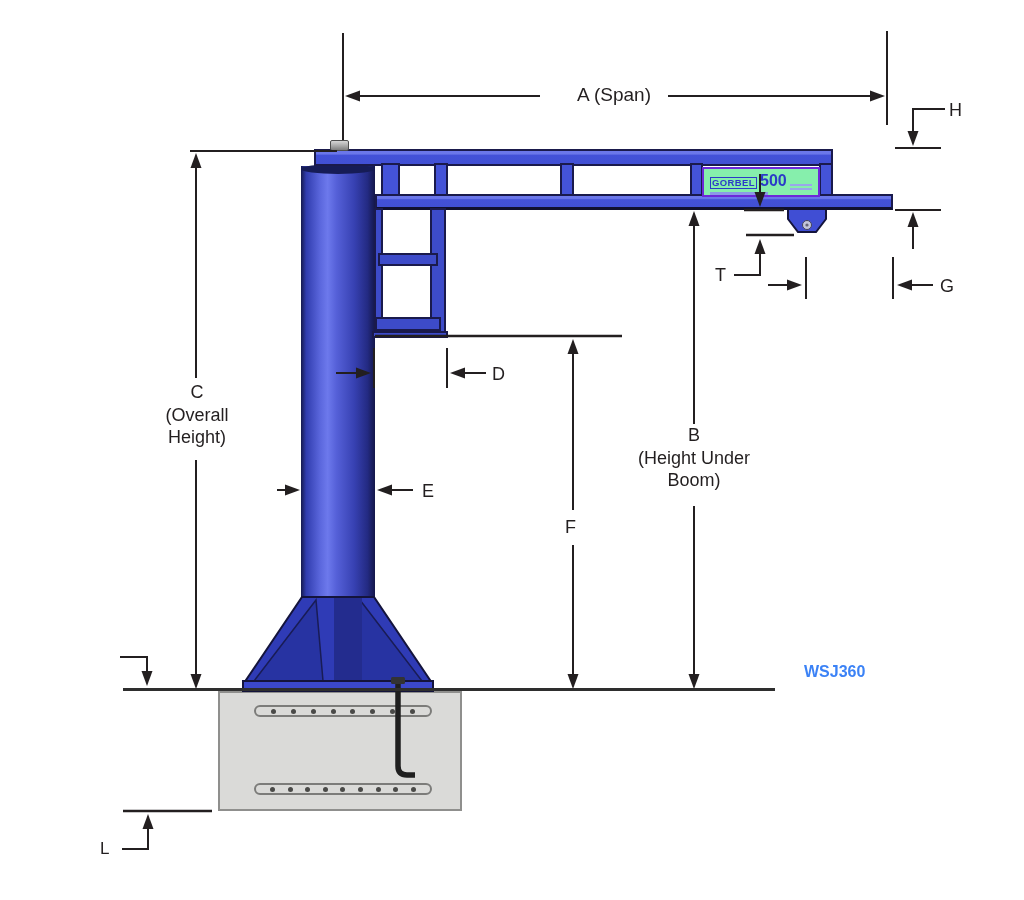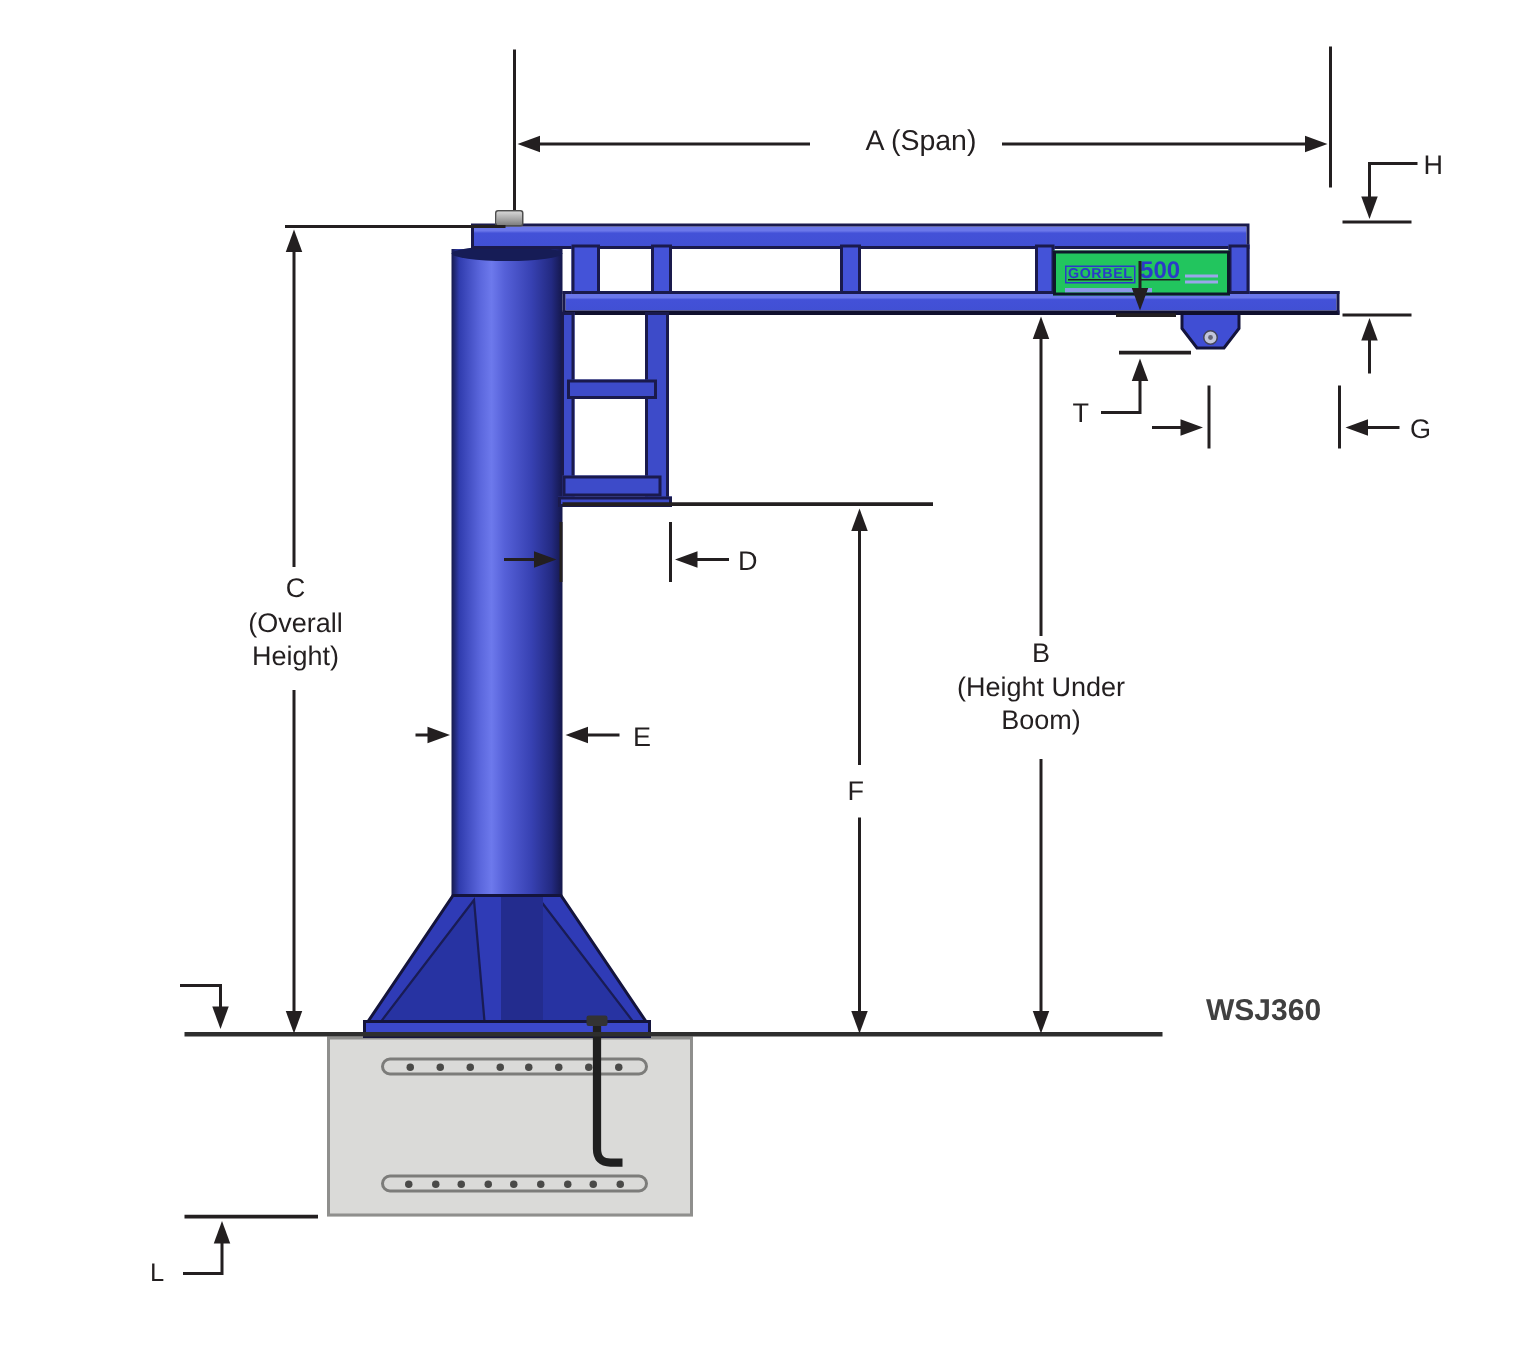--- a/index.html
+++ b/index.html
@@ -31,22 +31,22 @@
   .fv2{left:430px;top:208px;width:16px;height:130px;}
   .fr1{left:378px;top:253px;width:60px;height:13px;}
   .fr2{left:375px;top:317px;width:66px;height:14px;}
   .fr3{left:372px;top:331px;width:76px;height:7px;}
   .mast-bolt{
     left:330px;top:140px;width:19px;height:11px;z-index:5;border:1px solid #4e4e4e;border-radius:2px;
     background:linear-gradient(180deg,#d6d6d6 0%,#a8a8a8 55%,#7f7f7f 100%);box-sizing:border-box;
   }
   
   .cap-label{
-    left:702px;top:167px;width:118px;height:30px;z-index:5;background:#22c55e;
-    border:2px solid #0f172a;box-sizing:border-box;padding:3px 4px 2px 6px;overflow:hidden;text-decoration:underline;
+    left:702px;top:167px;width:118px;height:30px;z-index:5;background:#86efac;
+    border:2px solid #6d28d9;box-sizing:border-box;padding:3px 4px 2px 6px;overflow:hidden;
   }
   .cap-row{display:flex;align-items:baseline;gap:3px;}
   .cap-brand{font-weight:bold;font-size:9.5px;letter-spacing:.4px;color:#2b3ac8;border:1px solid #2b3ac8;padding:0 1px;line-height:1.05;}
   .cap-num{font-size:16px;color:#2b3ac8;font-weight:bold;}
   .cap-tiny{display:flex;flex-direction:column;gap:1.5px;}
   .cap-tiny i{display:block;width:22px;height:2px;background:#9aa7ea;}
   .cap-sub{margin-top:2px;width:58px;height:2.5px;background:#8b99e6;}
   
   .foundation{
     left:218px;top:691px;width:244px;height:120px;z-index:1;
@@ -55,21 +55,21 @@
   .rebar{position:absolute;border:2px solid #7c7c7a;border-radius:7px;height:12px;width:178px;left:34px;
          display:flex;align-items:center;justify-content:space-around;padding:0 8px;box-sizing:border-box;}
   .rebar.r1{top:12px;}
   .rebar.r2{top:90px;}
   .rebar i{display:block;width:5px;height:5px;border-radius:50%;background:#4a4a48;}
   
   .dim{position:absolute;z-index:7;font-size:18px;color:#231f20;white-space:nowrap;}
   .dim.center{transform:translateX(-50%);text-align:right;}
   .dim-block{position:absolute;z-index:7;font-size:18px;color:#231f20;transform:translateX(-50%);
              text-align:center;line-height:1.25;white-space:normal;}
-  .model{position:absolute;z-index:7;font-size:20px;font-weight:bold;color:#404040;}
+  .model{position:absolute;z-index:7;font-size:16px;font-weight:bold;color:#3b82f6;}
 </style>
 </head>
 <body>
 
 <div id="stage">
 
   <div class="abs foundation">
     <div class="rebar r1">
       <i></i>
         <i></i>

